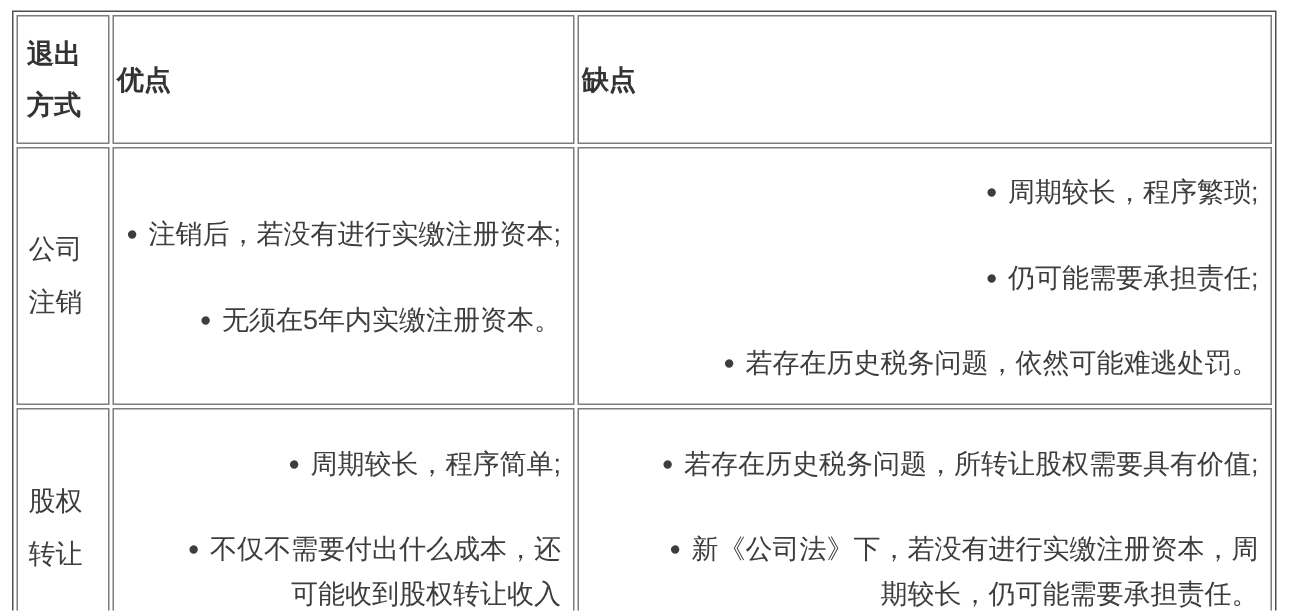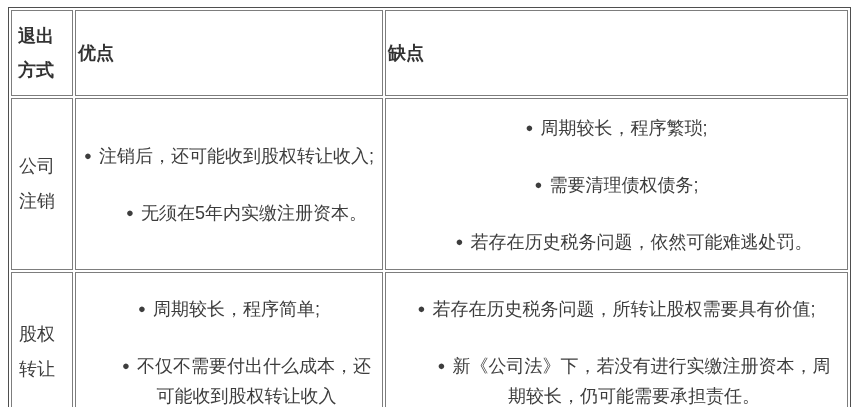--- a/index.html
+++ b/index.html
@@ -52,21 +52,21 @@
     font-size: 18px;
     margin-left: 16px;
   }
   td.list-cell {
     vertical-align: top;
     padding: 11px 8px 10px 8px;
     line-height: 30px;
   }
   td.list-cell p.bullet {
     margin: 0 0 27px 0;
-    text-align: center;
+    text-align: right;
   }
   td.list-cell p.bullet:last-child {
     margin-bottom: 0;
     margin-left: 35px;
   }
   .dot {
     display: inline-block;
     font-size: 13px;
     vertical-align: 2px;
     margin-right: 7px;
@@ -95,26 +95,26 @@
         <th class="hdr">缺点</th>
       </tr>
     </thead>
     <tbody>
       <tr class="row-1">
         <td class="method-cell">
           <div>公司</div>
           <div>注销</div>
         </td>
         <td class="list-cell">
-          <p class="bullet"><span class="dot">●</span><span>注销后，还可能收到股权转让收入;</span></p>
+          <p class="bullet"><span class="dot">●</span><span>注销后，若没有进行实缴注册资本;</span></p>
           <p class="bullet"><span class="dot">●</span><span>无须在5年内实缴注册资本。</span></p>
         </td>
         <td class="list-cell">
           <p class="bullet"><span class="dot">●</span><span>周期较长，程序繁琐;</span></p>
-          <p class="bullet"><span class="dot">●</span><span>需要清理债权债务;</span></p>
+          <p class="bullet"><span class="dot">●</span><span>仍可能需要承担责任;</span></p>
           <p class="bullet"><span class="dot">●</span><span>若存在历史税务问题，依然可能难逃处罚。</span></p>
         </td>
       </tr>
       <tr class="row-2">
         <td class="method-cell">
           <div>股权</div>
           <div>转让</div>
         </td>
         <td class="list-cell">
           <p class="bullet"><span class="dot">●</span><span>周期较长，程序简单;</span></p>

